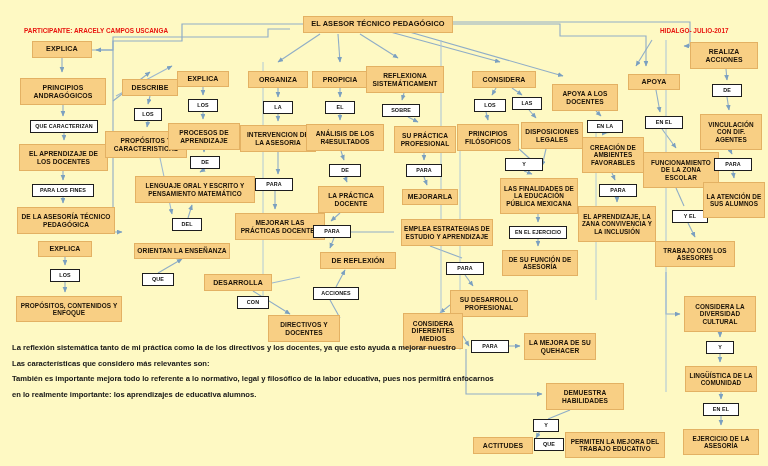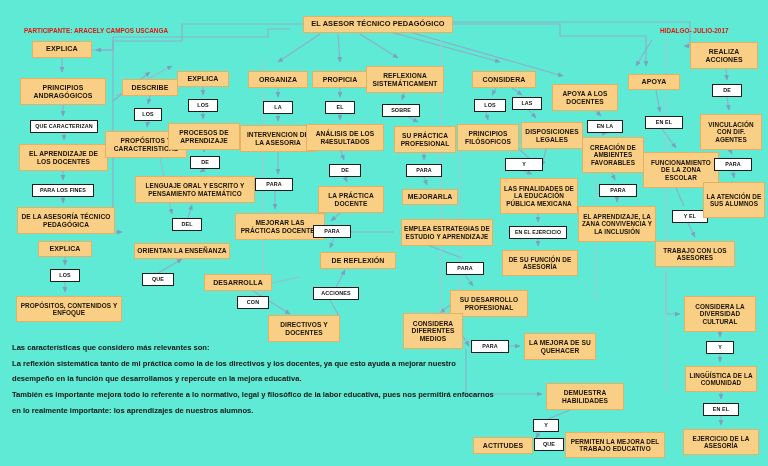--- a/index.html
+++ b/index.html
@@ -1,20 +1,20 @@
 <!DOCTYPE html>
 <html><head>
 <meta charset="utf-8">
 <title>Mapa Conceptual</title>
 <style>
   html,body{margin:0;padding:0;background:#ffffff;}
   #canvas{
     position:relative;
     width:768px;height:466px;
-    background:#5eead4;
+    background:#fef9c3;
     font-family:"Liberation Sans","DejaVu Sans",sans-serif;
     overflow:hidden;
   }
   #edges{position:absolute;left:0;top:0;width:768px;height:466px;pointer-events:none;}
   .node{
     position:absolute;
     box-sizing:border-box;
     display:flex;align-items:center;justify-content:center;
     text-align:center;
     color:#1a1208;
@@ -175,25 +175,24 @@
     </g>
   </svg>
 
   <div class="node concept" id="root-node" style="left:303px;top:16px;width:150px;height:17px;font-size:7.4px;">EL ASESOR TÉCNICO PEDAGÓGICO</div>
 
   <div class="hdr" id="participant" style="left:24px;top:27px;font-size:6.4px;">PARTICIPANTE: ARACELY CAMPOS USCANGA</div>
 
   <div class="hdr" id="placedate" style="left:660px;top:27px;font-size:6.4px;">HIDALGO- JULIO-2017</div>
 
   <div id="para">
+      <p>La reflexión sistemática tanto de mi práctica como la de los directivos y los docentes, ya que esto ayuda a mejorar nuestro</p>
       <p>Las características que considero más relevantes son:</p>
-      <p>La reflexión sistemática tanto de mi práctica como la de los directivos y los docentes, ya que esto ayuda a mejorar nuestro</p>
-      <p>desempeño en la función que desarrollamos y repercute en la mejora educativa.</p>
       <p>También es importante mejora todo lo referente a lo normativo, legal y filosófico de la labor educativa, pues nos permitirá enfocarnos</p>
-      <p>en lo realmente importante: los aprendizajes de nuestros alumnos.</p>
+      <p>en lo realmente importante: los aprendizajes de educativa alumnos.</p>
     </div>
 
 <div class="node concept" style="left: 32px; top: 41px; width: 60px; height: 17px; font-size: 7.2px;">EXPLICA</div>
     <div class="node concept" style="left: 20px; top: 78px; width: 86px; height: 27px; font-size: 6.9px;">PRINCIPIOS ANDRAGÓGICOS</div>
     <div class="node link" style="left: 30px; top: 120px; width: 68px; height: 13px; font-size: 5.4px;">QUE CARACTERIZAN</div>
     <div class="node concept" style="left: 19px; top: 144px; width: 89px; height: 27px; font-size: 6.6px;">EL APRENDIZAJE DE LOS DOCENTES</div>
     <div class="node link" style="left: 32px; top: 184px; width: 62px; height: 13px; font-size: 5.4px;">PARA LOS FINES</div>
     <div class="node concept" style="left: 17px; top: 207px; width: 98px; height: 27px; font-size: 6.6px;">DE LA ASESORÍA TÉCNICO PEDAGÓGICA</div>
     <div class="node concept" style="left: 38px; top: 241px; width: 54px; height: 16px; font-size: 7px;">EXPLICA</div>
     <div class="node link" style="left: 50px; top: 269px; width: 30px; height: 13px; font-size: 5.4px;">LOS</div>

